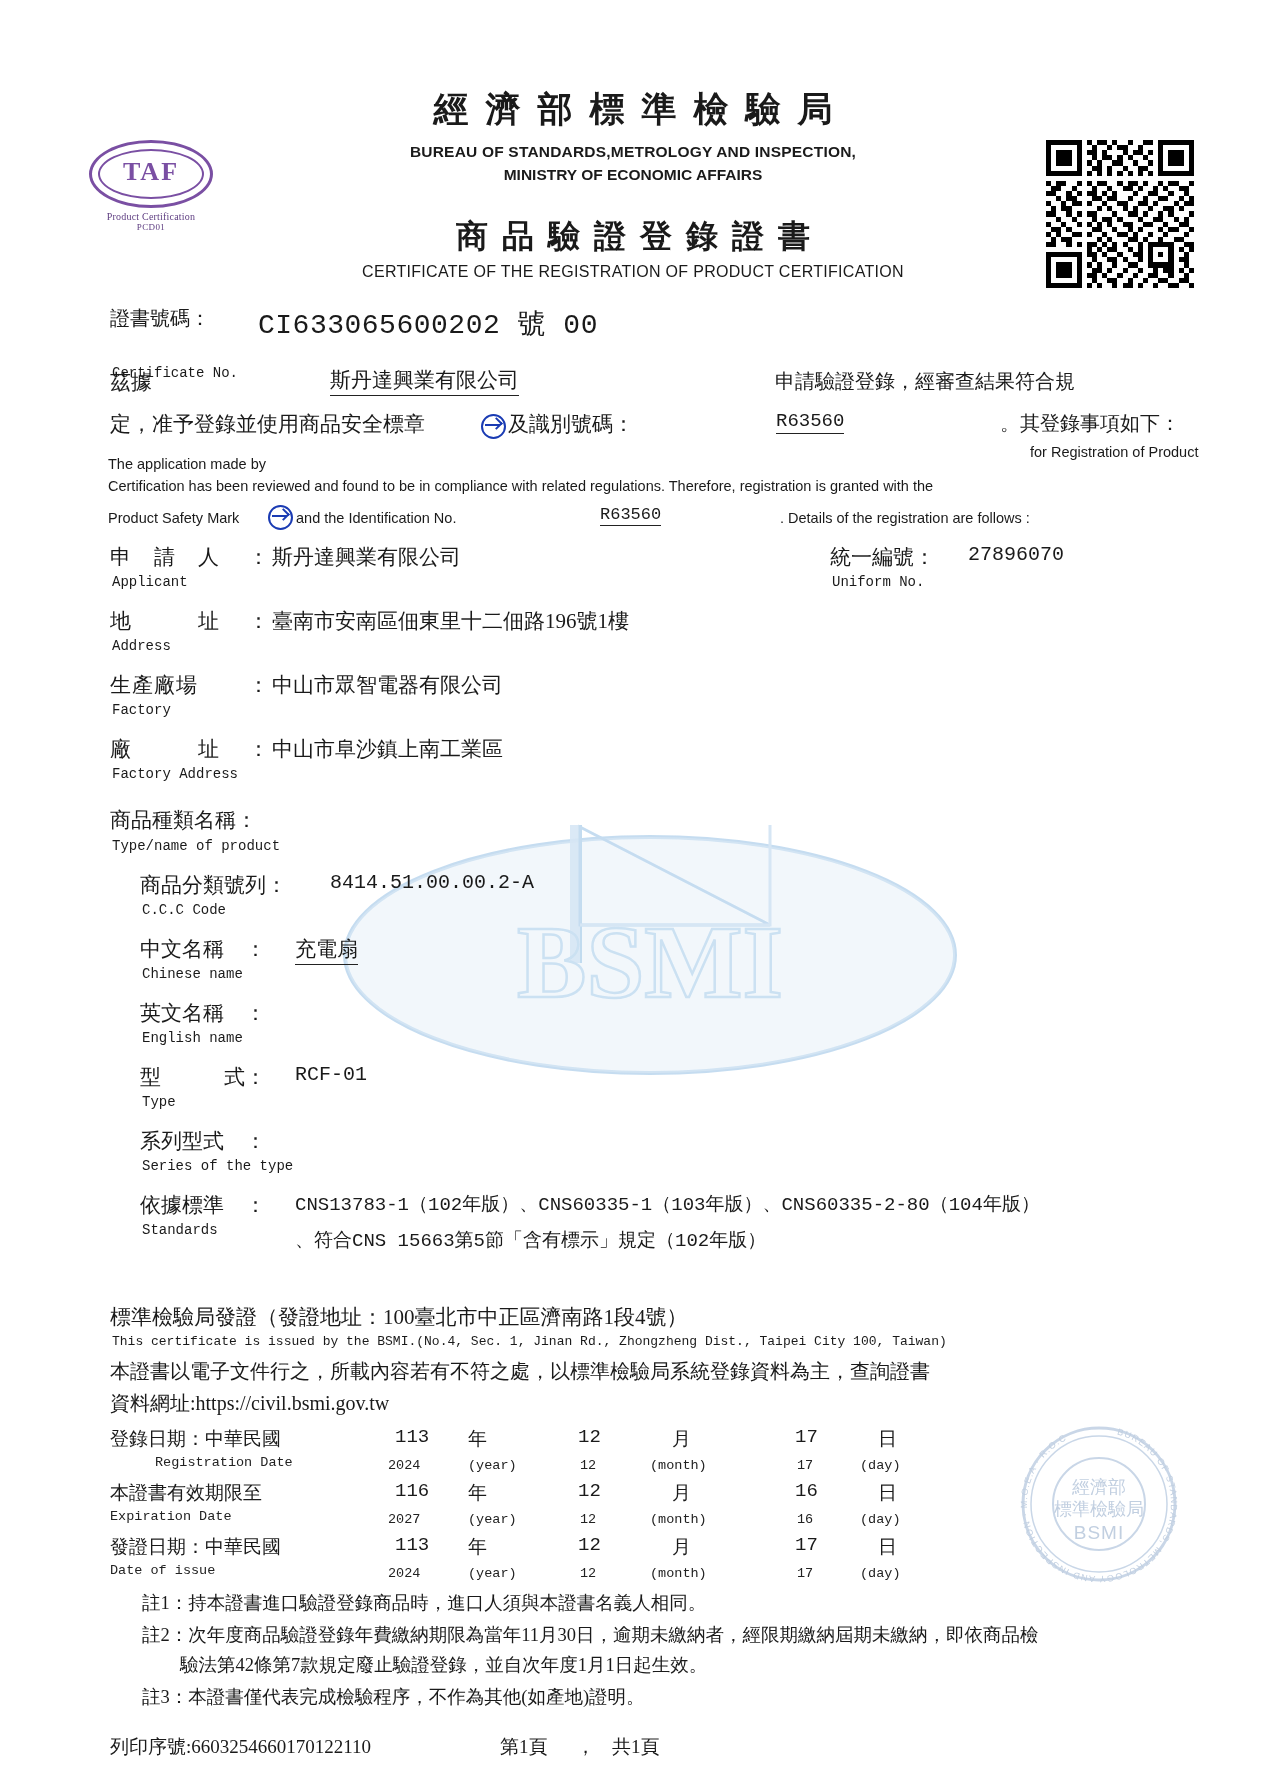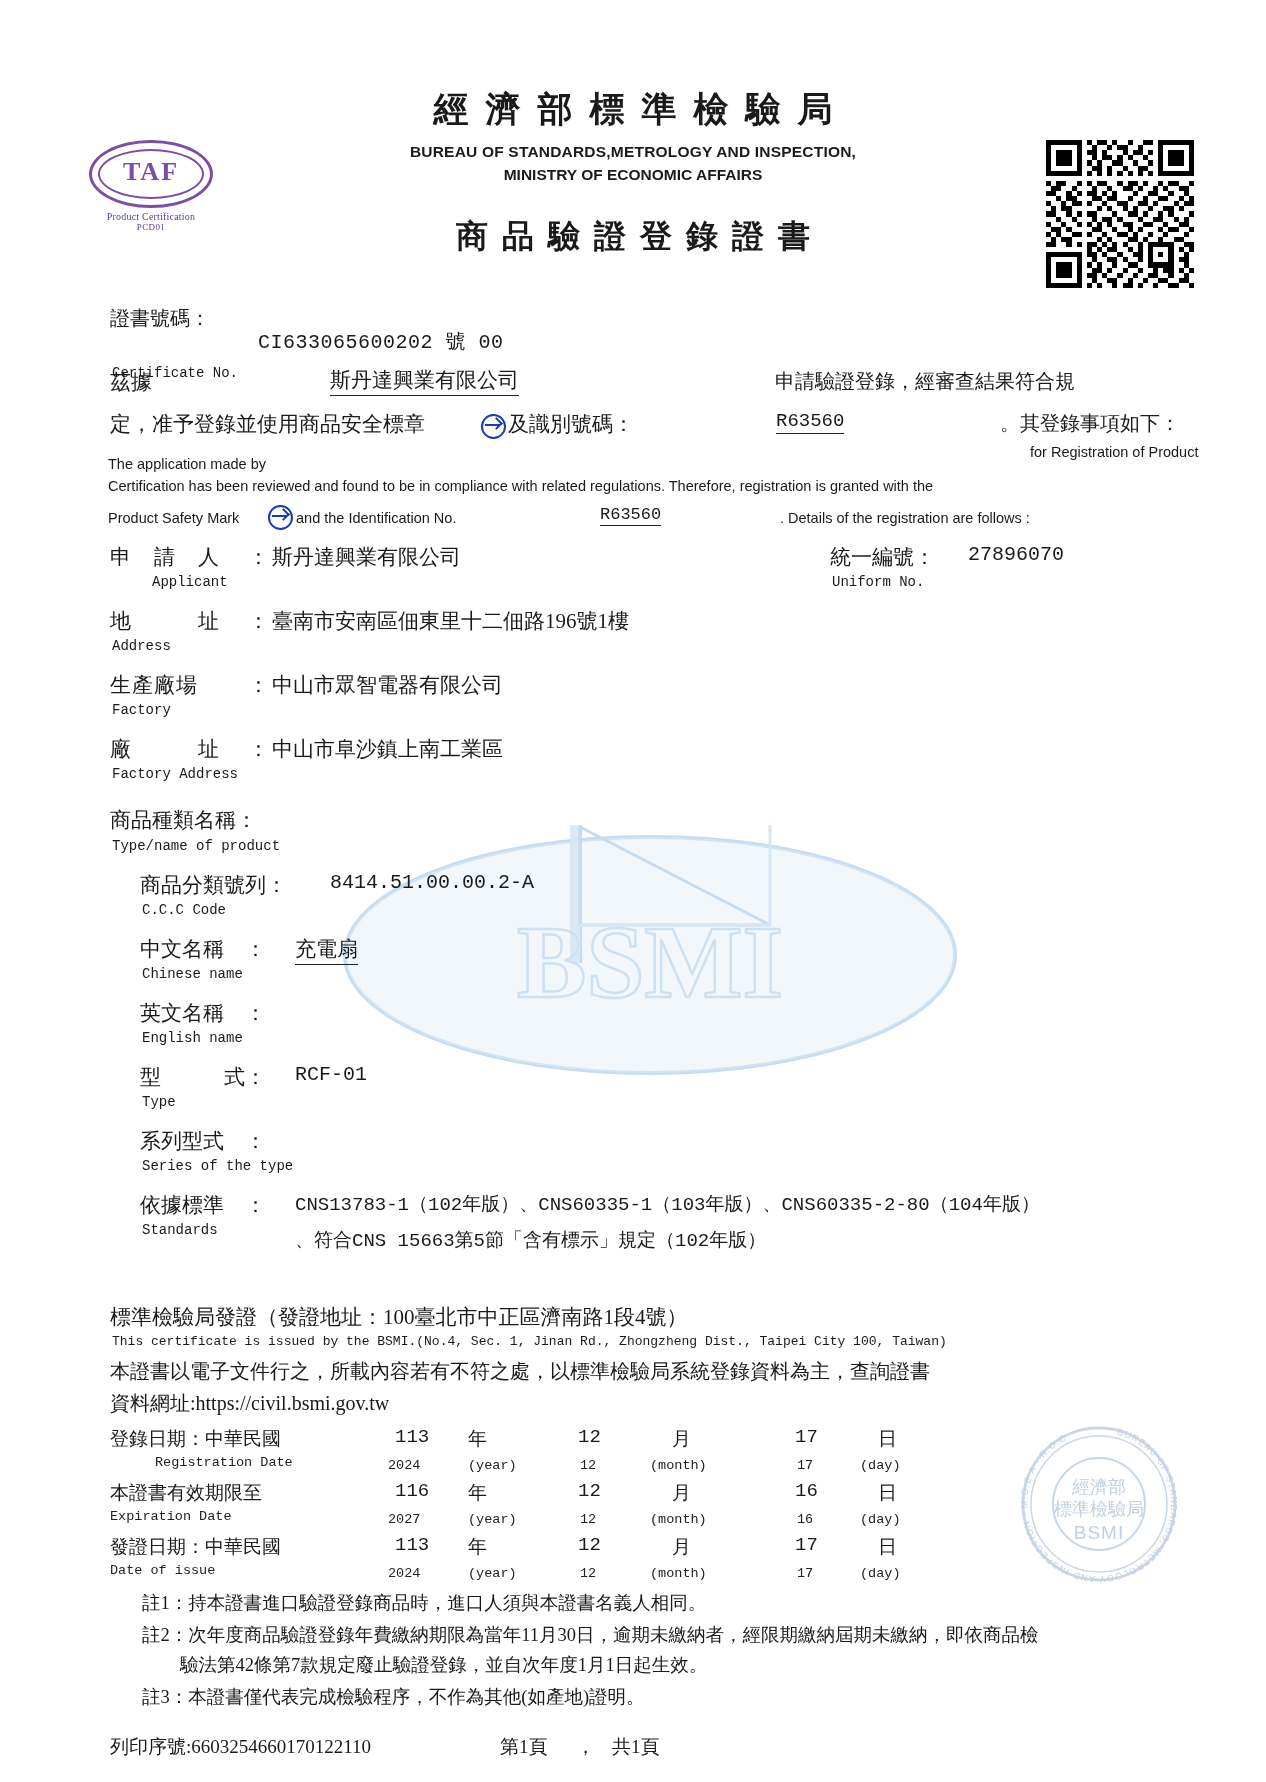--- a/index.html
+++ b/index.html
@@ -445,23 +445,24 @@
         <rect x="24" y="28" width="2" height="1"></rect>
           <rect x="28" y="28" width="1" height="1"></rect>
       </g>
     </svg>
   </div>
 
   <div class="hdr-cn">經濟部標準檢驗局</div>
   <div class="hdr-en1">BUREAU OF STANDARDS,METROLOGY AND INSPECTION,</div>
   <div class="hdr-en2">MINISTRY OF ECONOMIC AFFAIRS</div>
   <div class="hdr-title-cn">商品驗證登錄證書</div>
+  <div class="hdr-title-en">CERTIFICATE OF THE REGISTRATION OF PRODUCT CERTIFICATION</div>
 
   <div class="t cn" style="left:110px; top:305px; font-size:20px;">證書號碼：</div>
-  <div class="t mono" style="left:258px; top:305px; font-size:20px; letter-spacing:.5px;margin-top:23px;">CI633065600202 號 00</div>
+  <div class="t mono" style="left:258px; top:305px; font-size:28px; letter-spacing:.5px;">CI633065600202 號 00</div>
   <div class="t mono" style="left:112px; top:335px; font-size:14px;margin-top:30px;">Certificate No.</div>
 
   <div class="t cn" style="left:110px; top:368px; font-size:21px;">茲據</div>
   <div class="t cn uline" style="left:330px; top:366px; font-size:21px;">斯丹達興業有限公司</div>
   <div class="t cn" style="left:775px; top:368px; font-size:20px;">申請驗證登錄，經審查結果符合規</div>
 
   <div class="t cn" style="left:110px; top:410px; font-size:21px;">定，准予登錄並使用商品安全標章</div>
   <span class="mark" style="position:absolute; left:481px; top:414px;"></span>
   <div class="t cn" style="left:508px; top:410px; font-size:21px;">及識別號碼：</div>
   <div class="t mono uline" style="left:776px; top:410px; font-size:19px;">R63560</div>
@@ -473,21 +474,21 @@
 
   <div class="t sans" style="left:108px; top:510px; font-size:14.5px;">Product Safety Mark</div>
   <span class="mark" style="position:absolute; left:268px; top:505px;"></span>
   <div class="t sans" style="left:296px; top:510px; font-size:14.5px;">and the Identification No.</div>
   <div class="t mono uline" style="left:600px; top:505px; font-size:17px;">R63560</div>
   <div class="t sans" style="left:780px; top:510px; font-size:14.5px;">. Details of the registration are follows :</div>
 
   <div class="t cn" style="left:110px; top:543px; font-size:21px; letter-spacing:1px;">申　請　人</div>
   <div class="t cn" style="left:248px; top:543px; font-size:21px;">：</div>
   <div class="t cn" style="left:272px; top:543px; font-size:21px;">斯丹達興業有限公司</div>
-  <div class="t mono" style="left:112px; top:574px; font-size:14px;margin-left:40px;">Applicant</div>
+  <div class="t mono" style="left:112px; top:574px; font-size:14px;">Applicant</div>
 
   <div class="t cn" style="left:830px; top:543px; font-size:21px;">統一編號：</div>
   <div class="t mono" style="left:968px; top:543px; font-size:20px;">27896070</div>
   <div class="t mono" style="left:832px; top:574px; font-size:14px;">Uniform No.</div>
 
   <div class="t cn" style="left:110px; top:607px; font-size:21px; letter-spacing:1px;">地　　　址</div>
   <div class="t cn" style="left:248px; top:607px; font-size:21px;">：</div>
   <div class="t cn" style="left:272px; top:607px; font-size:21px;">臺南市安南區佃東里十二佃路196號1樓</div>
   <div class="t mono" style="left:112px; top:638px; font-size:14px;">Address</div>
 

